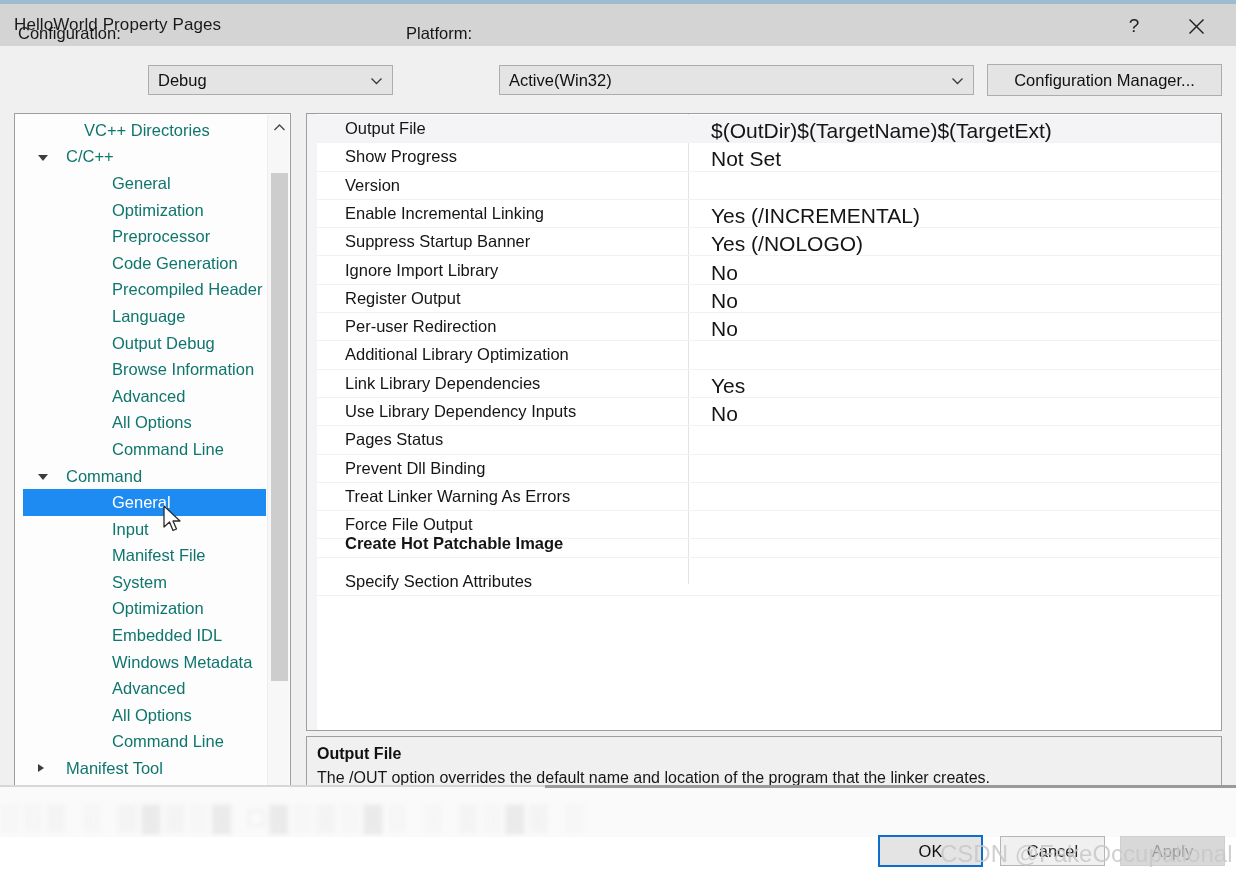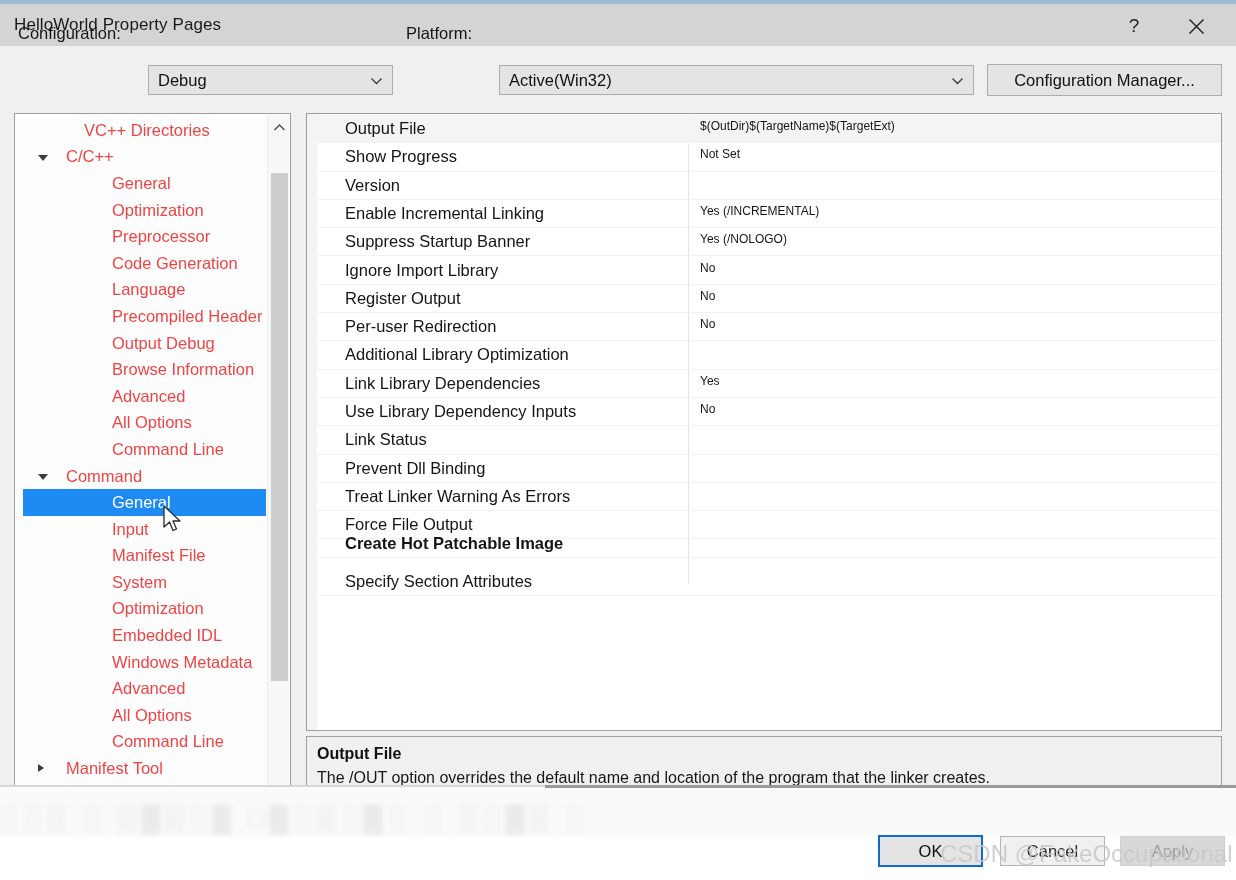--- a/index.html
+++ b/index.html
@@ -89,21 +89,21 @@
     overflow: hidden;
   }
   .tree-clip {
     position: absolute; left: 1px; top: 1px;
     width: 253px; height: 686px; overflow: hidden;
     background: #fdfdfd;
   }
   .tnode {
     position: relative; height: 26.6px;
     display: flex; align-items: center;
-    font-size: 16.5px; color: #ef4444; white-space: nowrap;
+    font-size: 16.5px; color: #0f766e; white-space: nowrap;
     cursor: default;
   }
   .tnode .tri {
     position: absolute; width: 0; height: 0; top: 9px;
     border-left: 6px solid #3c3c3c;
     border-top: 4.5px solid transparent;
     border-bottom: 4.5px solid transparent;
   }
   .tnode.open .tri {
     border-left: 5px solid transparent;
@@ -174,22 +174,22 @@
   .prow {
     position: absolute; left: 10px; width: 905px; height: 28.3px;
     border-bottom: 1px solid #f2f2f2;
   }
   .prow.sel { background: #f4f4f7; }
   .pname {
     position: absolute; left: 28px; top: 4px;
     font-size: 16.5px; color: #151515; white-space: nowrap;
   }
   .pval {
-    position: absolute; left: 383px; top: 4px;
-    font-size: 12px; color: #151515; white-space: nowrap;
+    position: absolute; left: 394px; top: 4px;
+    font-size: 21px; color: #151515; white-space: nowrap;
   }
 
   
   #desc-panel {
     left: 306px; top: 736px; width: 916px; height: 80px;
     background: #f0f0f0; border: 1px solid #9e9e9e;
   }
   .desc-title {
     position: absolute; left: 10px; top: 8px;
     font-size: 16px; font-weight: bold; color: #111;
@@ -301,24 +301,24 @@
         <div class="tnode">
           <span class="tlabel" style="left: 96px;">Optimization</span>
         </div>
         <div class="tnode">
           <span class="tlabel" style="left: 96px;">Preprocessor</span>
         </div>
         <div class="tnode">
           <span class="tlabel" style="left: 96px;">Code Generation</span>
         </div>
         <div class="tnode">
+          <span class="tlabel" style="left: 96px;">Precompiled Header</span>
+        </div>
+        <div class="tnode">
           <span class="tlabel" style="left: 96px;">Language</span>
-        </div>
-        <div class="tnode">
-          <span class="tlabel" style="left: 96px;">Precompiled Header</span>
         </div>
         <div class="tnode">
           <span class="tlabel" style="left: 96px;">Output Debug</span>
         </div>
         <div class="tnode">
           <span class="tlabel" style="left: 96px;">Browse Information</span>
         </div>
         <div class="tnode">
           <span class="tlabel" style="left: 96px;">Advanced</span>
         </div>
@@ -445,21 +445,21 @@
         </div>
         <div class="prow" style="top: 255.7px;">
           <span class="pname">Link Library Dependencies</span>
           <span class="pval">Yes</span>
         </div>
         <div class="prow" style="top: 284px;">
           <span class="pname">Use Library Dependency Inputs</span>
           <span class="pval">No</span>
         </div>
         <div class="prow" style="top: 312.3px;">
-          <span class="pname">Link Status</span>
+          <span class="pname">Pages Status</span>
           <span class="pval"></span>
         </div>
         <div class="prow" style="top: 340.6px;">
           <span class="pname">Prevent Dll Binding</span>
           <span class="pval"></span>
         </div>
         <div class="prow" style="top: 368.9px;">
           <span class="pname">Treat Linker Warning As Errors</span>
           <span class="pval"></span>
         </div>

